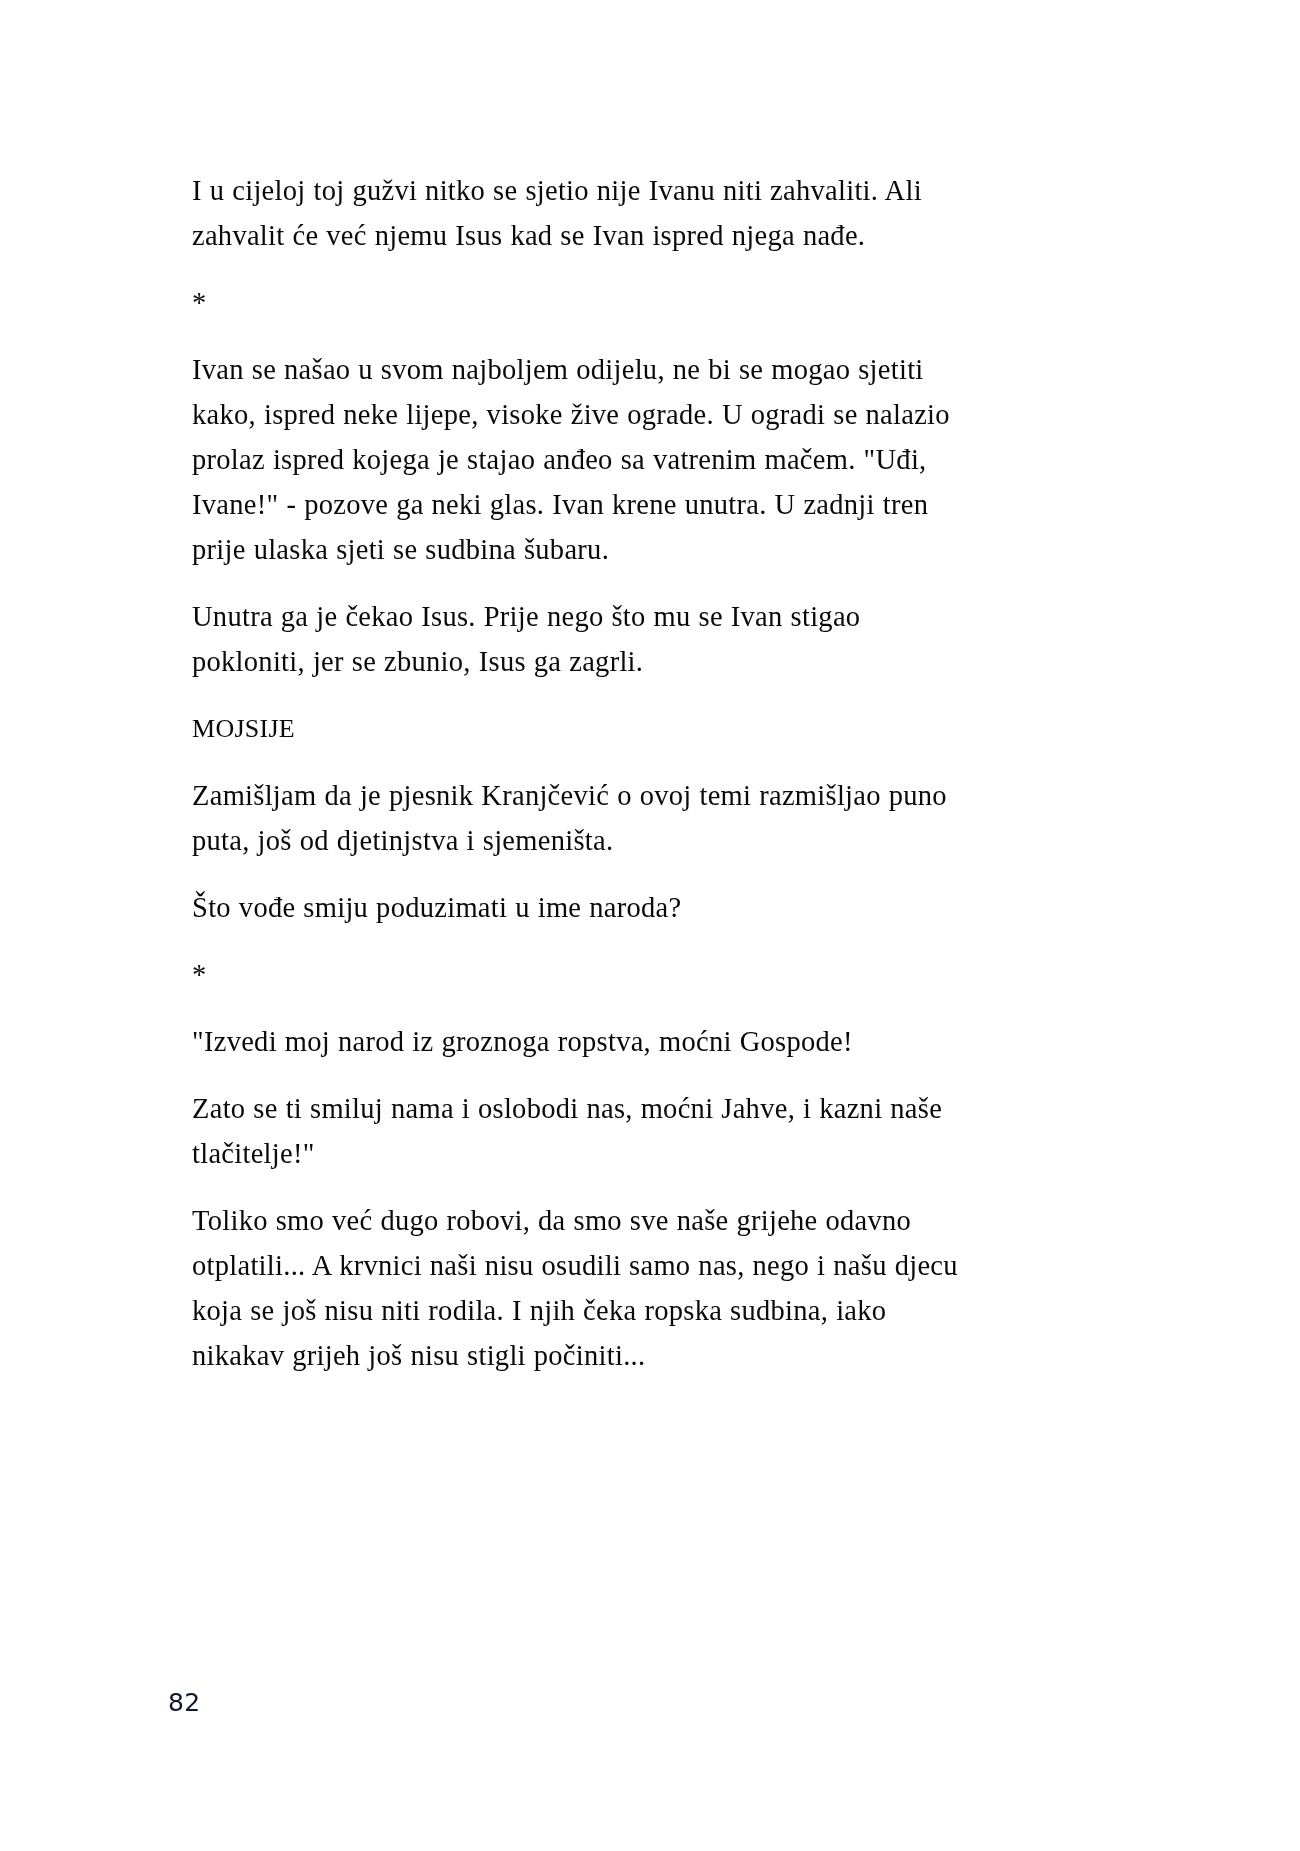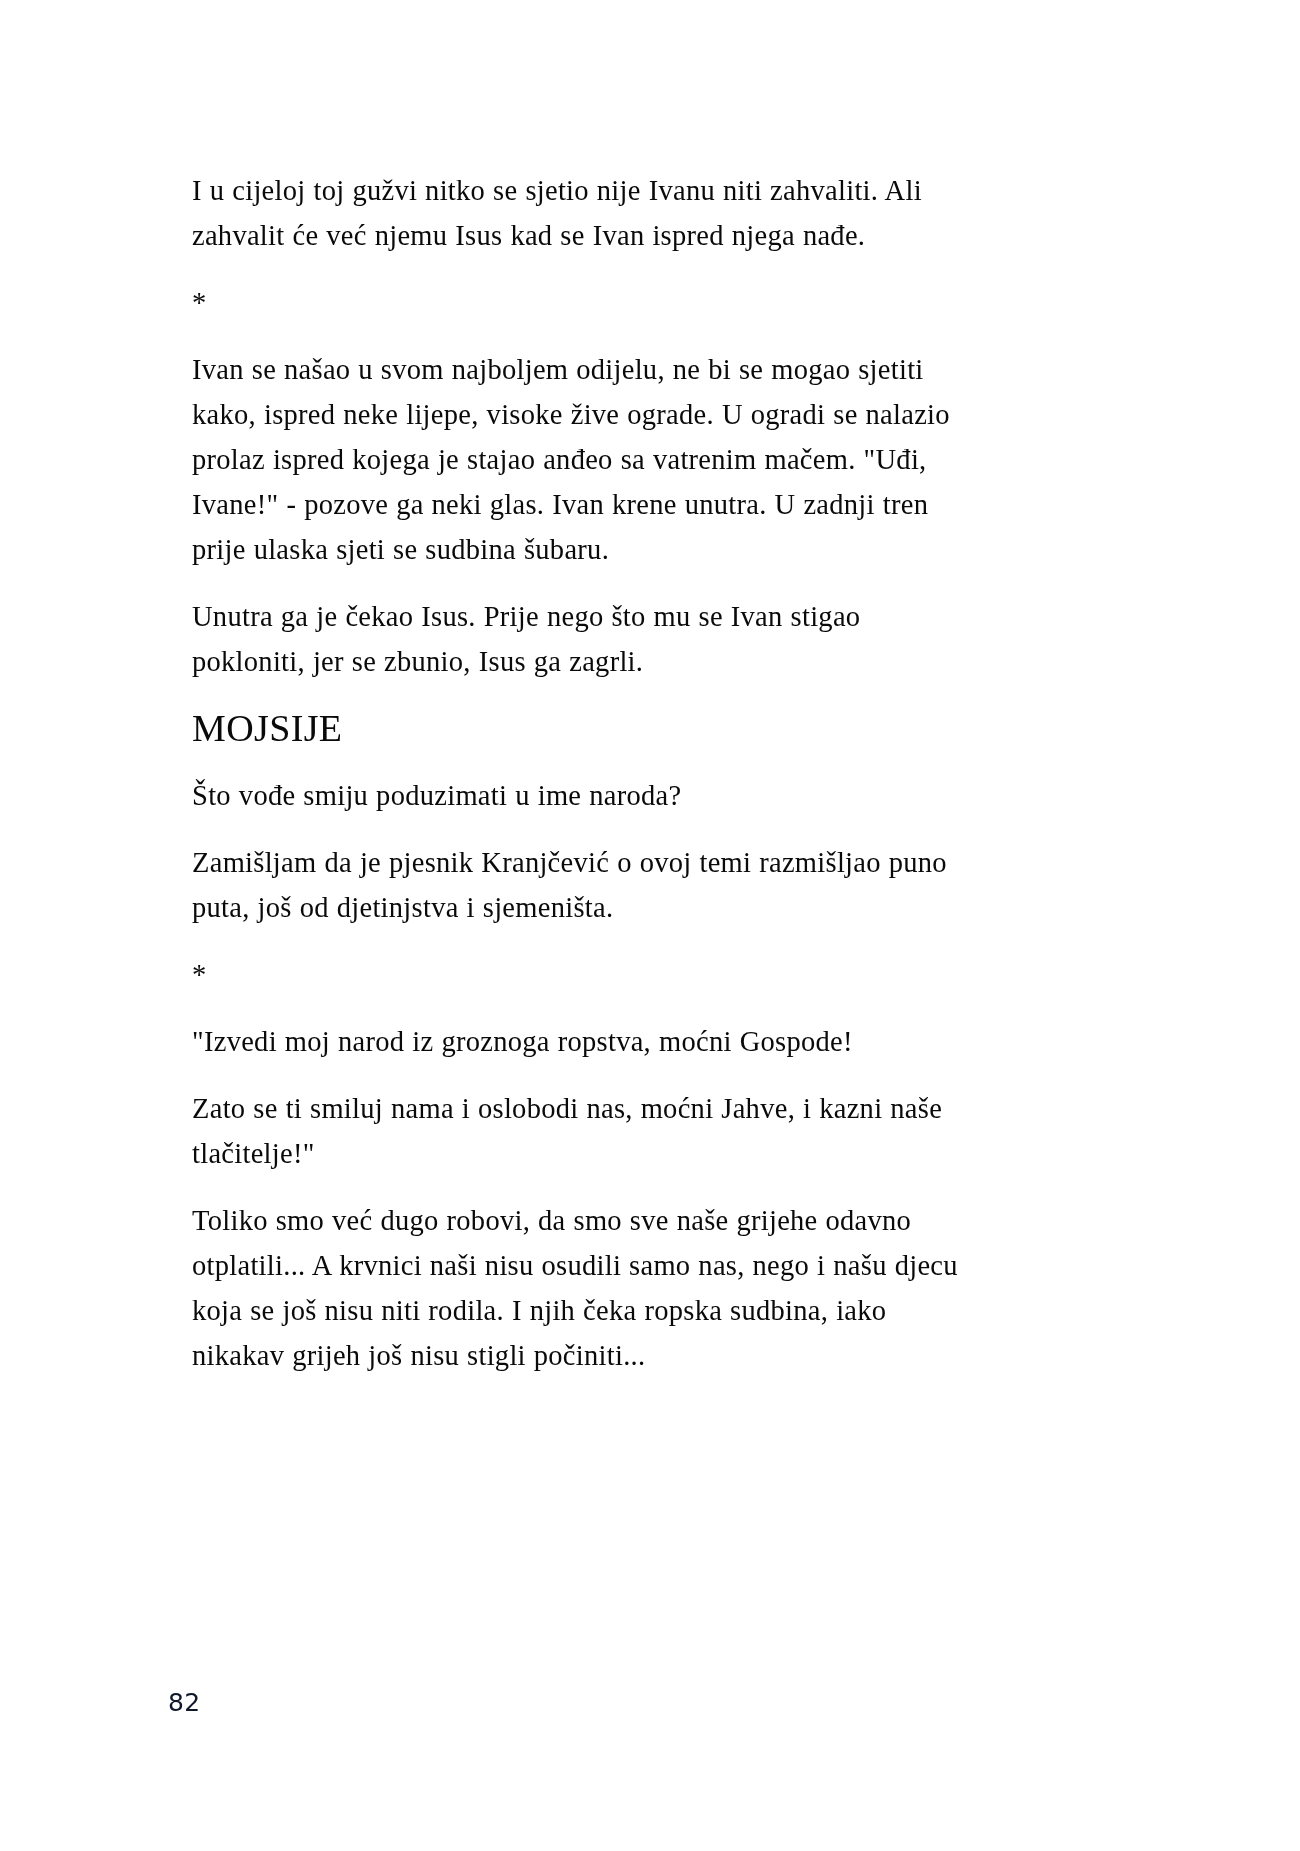--- a/index.html
+++ b/index.html
@@ -42,21 +42,21 @@
   }
   p.sep {
     margin: 0 0 22px 0;
     font-size: 28.5px;
     line-height: 45px;
     color: #0a0a0a;
     letter-spacing: 0;
   }
   p.heading {
     margin: 0 0 22px 0;
-    font-size: 38px;
+    font-size: 26px;
     line-height: 45px;
     color: #0a0a0a;
     letter-spacing: 0.01em;
   }
   .folio {
     position: absolute;
     left: 168px;
     top: 1688px;
     font-family: "DejaVu Sans", "Liberation Sans", sans-serif;
     font-size: 25px;
@@ -75,23 +75,23 @@
     <p class="para">I u cijeloj toj gužvi nitko se sjetio nije Ivanu niti zahvaliti. Ali zahvalit će već njemu Isus kad se Ivan ispred njega nađe.</p>
 
     <p class="sep">*</p>
 
     <p class="para">Ivan se našao u svom najboljem odijelu, ne bi se mogao sjetiti kako, ispred neke lijepe, visoke žive ograde. U ogradi se nalazio prolaz ispred kojega je stajao anđeo sa vatrenim mačem. "Uđi, Ivane!" - pozove ga neki glas. Ivan krene unutra. U zadnji tren prije ulaska sjeti se sudbina šubaru.</p>
 
     <p class="para">Unutra ga je čekao Isus. Prije nego što mu se Ivan stigao pokloniti, jer se zbunio, Isus ga zagrli.</p>
 
     <p class="heading">MOJSIJE</p>
 
+    <p class="para">Zamišljam da je pjesnik Kranjčević o ovoj temi razmišljao puno puta, još od djetinjstva i sjemeništa.</p>
+
     <p class="para">Što vođe smiju poduzimati u ime naroda?</p>
-
-    <p class="para">Zamišljam da je pjesnik Kranjčević o ovoj temi razmišljao puno puta, još od djetinjstva i sjemeništa.</p>
 
     <p class="sep">*</p>
 
     <p class="para">"Izvedi moj narod iz groznoga ropstva, moćni Gospode!</p>
 
 
     <p class="para">Zato se ti smiluj nama i oslobodi nas, moćni Jahve, i kazni naše tlačitelje!"</p>
 
     <p class="para">Toliko smo već dugo robovi, da smo sve naše grijehe odavno otplatili... A krvnici naši nisu osudili samo nas, nego i našu djecu koja se još nisu niti rodila. I njih čeka ropska sudbina, iako nikakav grijeh još nisu stigli počiniti...</p>
 

